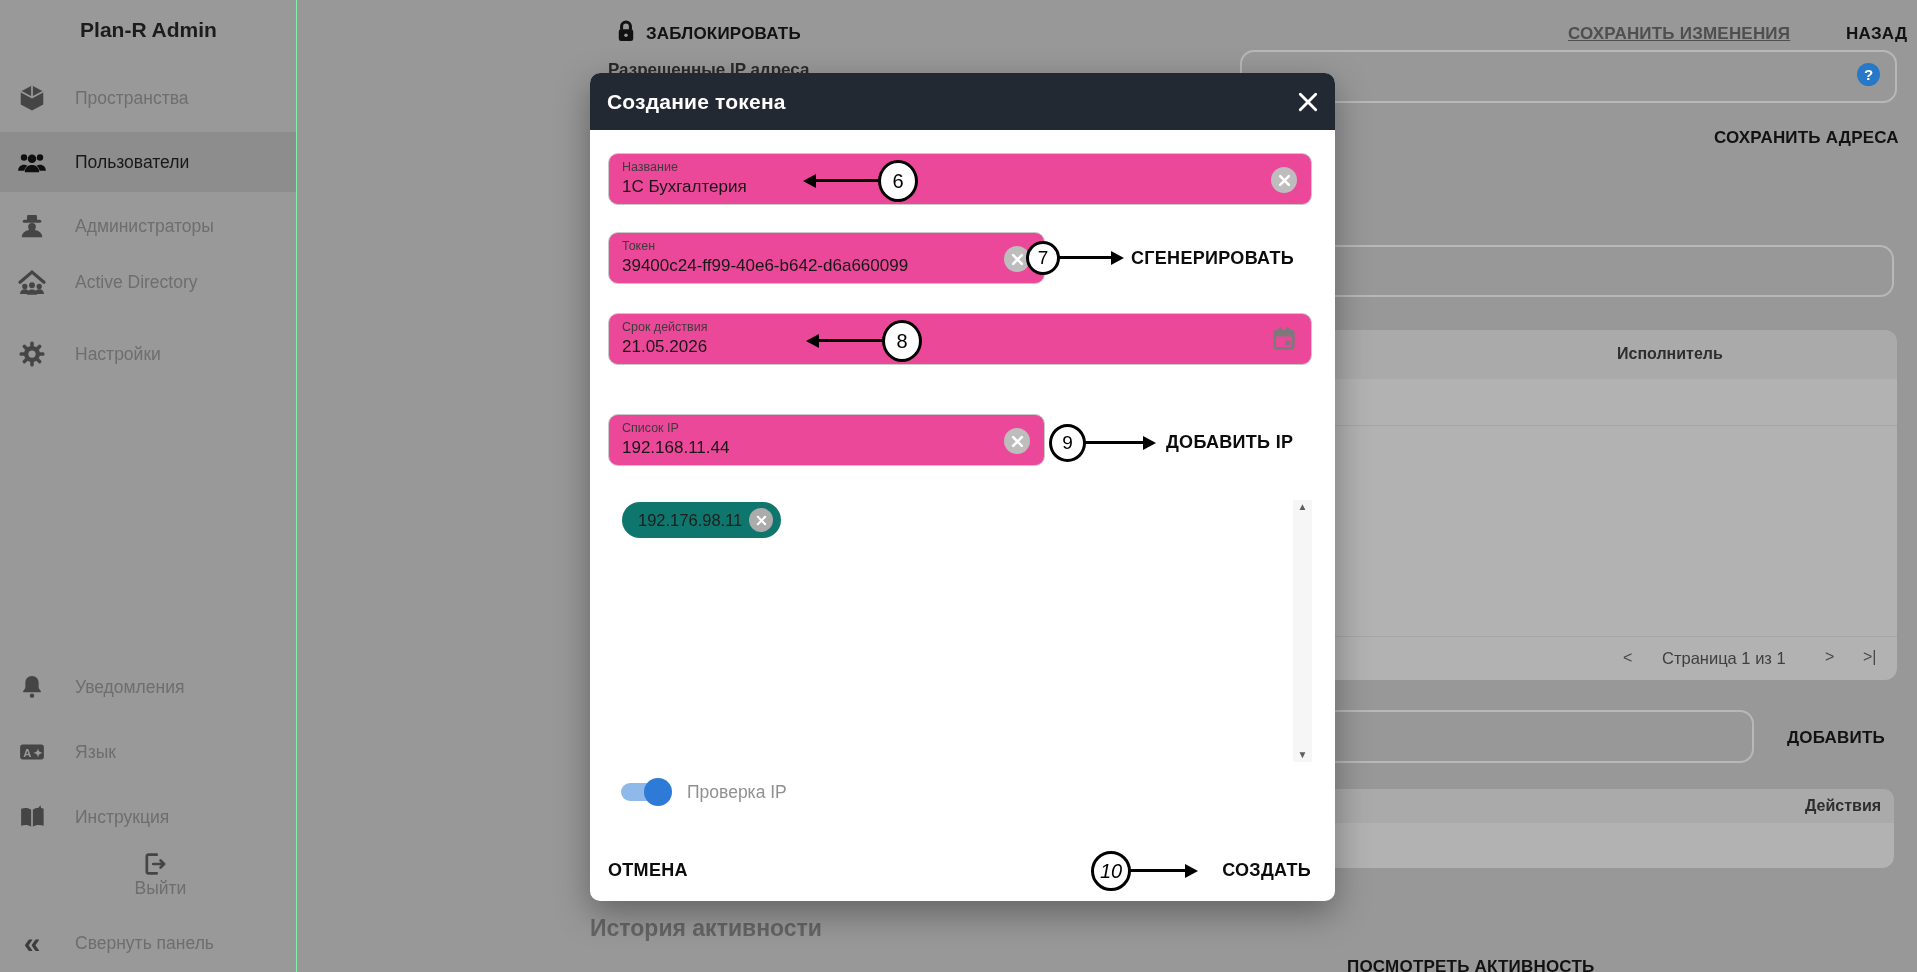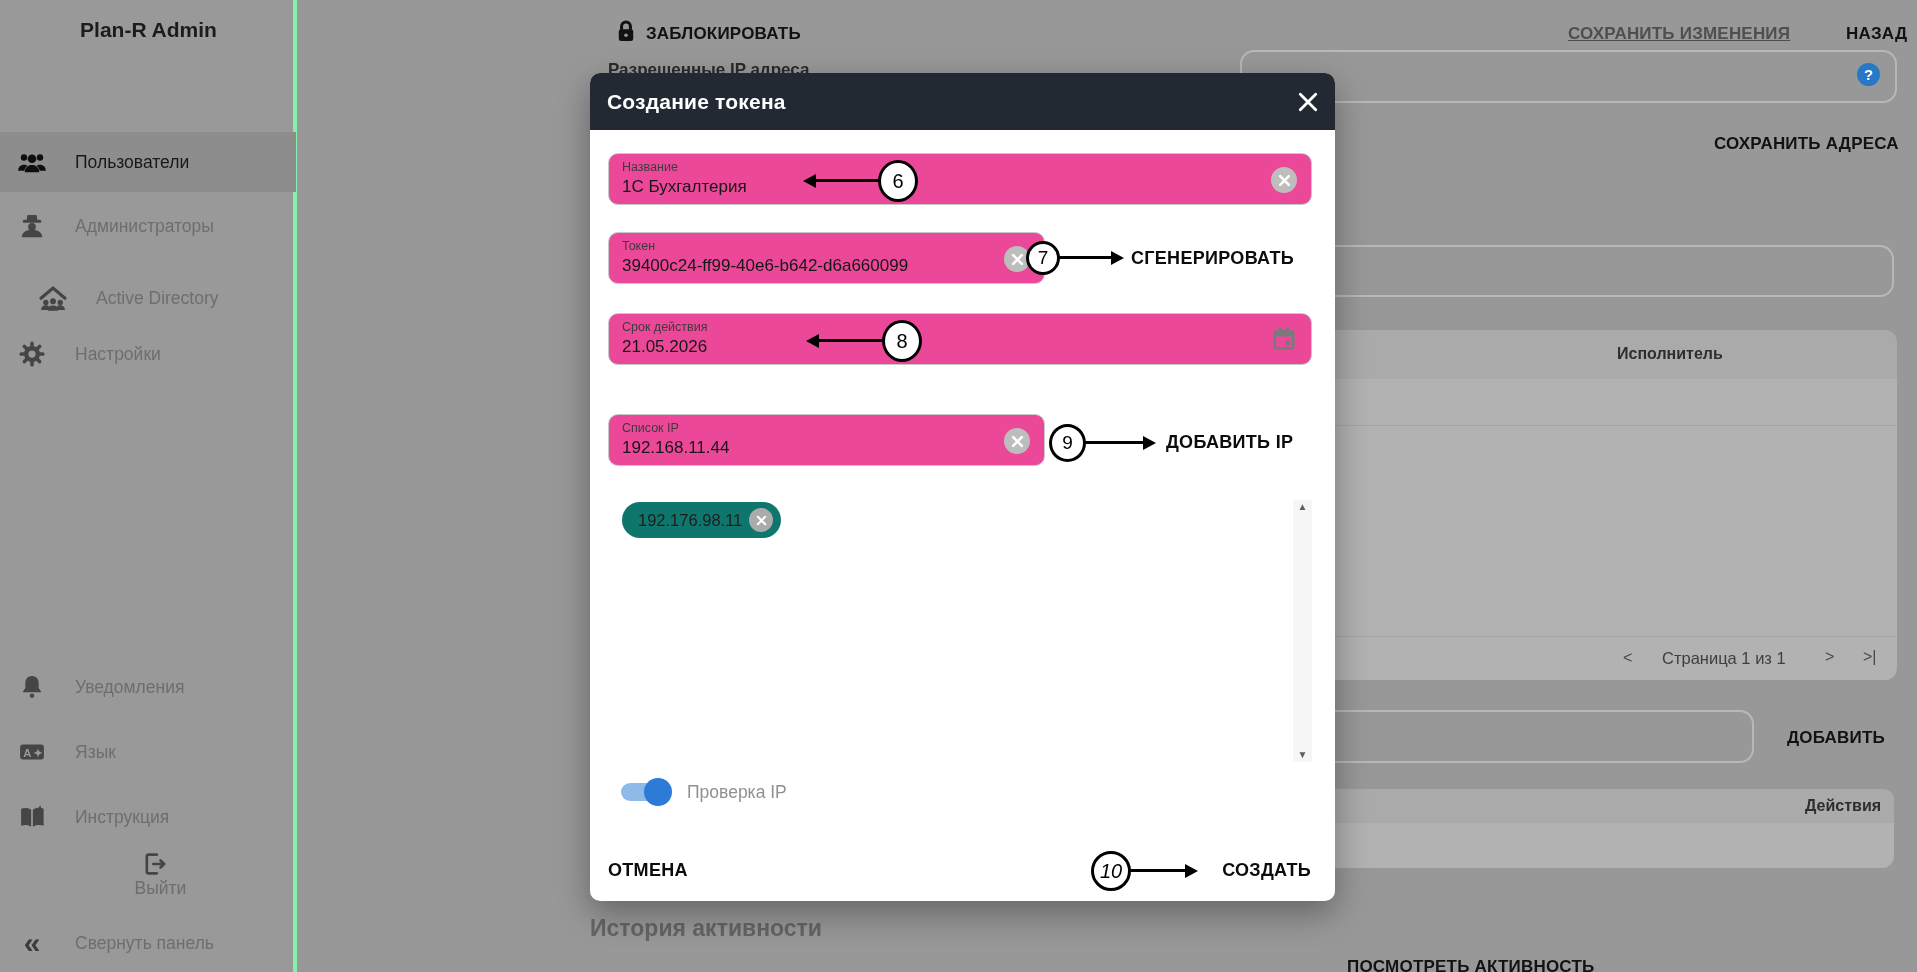--- a/index.html
+++ b/index.html
@@ -2,21 +2,21 @@
 <html><head>
 <meta charset="utf-8">
 <style>
   html,body{margin:0;padding:0;}
   body{width:1917px;height:972px;position:relative;overflow:hidden;
        background:#989898;font-family:"Liberation Sans",sans-serif;
        -webkit-font-smoothing:antialiased;}
   .abs{position:absolute;}
   
   #sidebar{position:absolute;left:0;top:0;width:297px;height:972px;
-           background:#999999;border-right:4px solid #86efac;box-sizing:border-box;z-index:1;}
+           background:#999999;border-right:1px solid #86efac;box-sizing:border-box;z-index:1;}
   .side-title{position:absolute;left:0;top:18px;width:297px;text-align:center;
               font-size:21px;font-weight:bold;color:#1c1c1c;}
   .side-item{position:absolute;left:0;width:296px;height:60px;display:flex;align-items:center;cursor:pointer;}
   .side-item.active{background:#8d8d8d;}
   .side-icon{width:36px;margin-left:14px;display:flex;justify-content:center;align-items:center;color:#454545;}
   .side-item.active .side-icon{color:#0f0f0f;}
   .side-label{margin-left:25px;font-size:17.5px;color:#6e6e6e;}
   .side-item.active .side-label{color:#191919;}
   
   #main{position:absolute;left:297px;top:0;right:0;bottom:0;z-index:1;}
@@ -59,20 +59,29 @@
             border-bottom:7px solid transparent;border-right:13px solid #000;}
   .tri-right{position:absolute;width:0;height:0;border-top:7px solid transparent;
              border-bottom:7px solid transparent;border-left:13px solid #000;}
 </style>
 </head>
 <body>
 
 <div id="sidebar">
   <div class="side-title">Plan-R Admin</div>
 
+  <div class="side-item" style="top:68px;">
+    <span class="side-icon">
+      <svg width="30" height="30" viewBox="0 0 24 24">
+          <path fill="currentColor" d="M12 2l9 4.8v10.4L12 22l-9-4.8V6.8z"></path>
+          <path fill="none" stroke="#999999" stroke-width="1.4" d="M12 2v9.7M3 6.8l9 4.9 9-4.9"></path>
+        </svg>
+    </span>
+    <span class="side-label">Пространства</span>
+  </div>
 
   <div class="side-item active" style="top:132px;">
     <span class="side-icon">
       <svg width="32" height="32" viewBox="0 0 24 24" fill="currentColor">
           <circle cx="6" cy="8.6" r="2.4"></circle>
           <circle cx="18" cy="8.6" r="2.4"></circle>
           <circle cx="12" cy="9.6" r="3.2"></circle>
           <path d="M1.6 18.6c0-2.9 2-4.6 4.4-4.6 1 0 1.9.3 2.6.8-1.3 1-2.1 2.3-2.3 3.8zM22.4 18.6c0-2.9-2-4.6-4.4-4.6-1 0-1.9.3-2.6.8 1.3 1 2.1 2.3 2.3 3.8zM6.6 19.6c0-3.3 2.4-5.3 5.4-5.3s5.4 2 5.4 5.3z"></path>
         </svg>
     </span>
@@ -84,21 +93,21 @@
       <svg width="30" height="30" viewBox="0 0 24 24" fill="currentColor">
           <rect x="8" y="3.2" width="8" height="4.4" rx="1"></rect>
           <rect x="4.6" y="7" width="14.8" height="2.4" rx="1.2"></rect>
           <circle cx="12" cy="12.6" r="3.1"></circle>
           <path d="M3.8 21c0-3.9 3.6-6 8.2-6s8.2 2.1 8.2 6z"></path>
         </svg>
     </span>
     <span class="side-label">Администраторы</span>
   </div>
 
-  <div class="side-item" style="top:268px;padding-left:21px;">
+  <div class="side-item" style="top:252px;">
     <span class="side-icon">
       <svg width="32" height="32" viewBox="0 0 24 24">
           <path fill="none" stroke="currentColor" stroke-width="2.4" stroke-linecap="round" d="M3 12.2 12 4.6l9 7.6"></path>
           <g fill="currentColor">
             <circle cx="6.6" cy="15.4" r="2"></circle>
             <circle cx="17.4" cy="15.4" r="2"></circle>
             <circle cx="12" cy="14.4" r="2.2"></circle>
             <path d="M3 21c0-2.3 1.6-3.6 3.6-3.6S10.2 18.7 10.2 21zM13.8 21c0-2.3 1.6-3.6 3.6-3.6S21 18.7 21 21zM8.2 21.6c0-2.5 1.7-3.9 3.8-3.9s3.8 1.4 3.8 3.9z"></path>
           </g>
         </svg>
@@ -179,21 +188,21 @@
   </span>
   <div class="abs dim-dark" style="left:349px;top:24px;">ЗАБЛОКИРОВАТЬ</div>
   <div class="abs dim-gray" style="left:1271px;top:24px;">СОХРАНИТЬ ИЗМЕНЕНИЯ</div>
   <div class="abs dim-dark" style="left:1549px;top:24px;">НАЗАД</div>
 
   <div class="abs" style="left:311px;top:60px;font-size:17px;font-weight:bold;color:#2a2a2a;">Разрешенные IP адреса</div>
 
   <div class="ghost-box" style="left:943px;top:50px;width:657px;height:53px;"></div>
   <div class="abs" style="left:1560px;top:63px;width:23px;height:23px;border-radius:50%;background:#2779c7;display:flex;align-items:center;justify-content:center;color:#fff;font-size:15px;font-weight:bold;">?</div>
 
-  <div class="abs dim-dark" style="left:1417px;top:134px;">СОХРАНИТЬ АДРЕСА</div>
+  <div class="abs dim-dark" style="left:1417px;top:128px;">СОХРАНИТЬ АДРЕСА</div>
 
   <div class="ghost-box" style="left:943px;top:245px;width:654px;height:52px;"></div>
 
   <div class="band" style="left:903px;top:330px;width:697px;height:49px;border-radius:0 12px 0 0;">
     <span class="abs" style="left:417px;top:15px;font-size:16px;font-weight:bold;color:#2e2e2e;">Исполнитель</span>
   </div>
   <div class="panel" style="left:903px;top:379px;width:697px;height:301px;border-radius:0 0 12px 0;">
     <div class="abs" style="left:0;top:46px;width:697px;height:1px;background:#a5a5a5;"></div>
     <div class="abs" style="left:0;top:257px;width:697px;height:1px;background:#a5a5a5;"></div>
     <span class="abs" style="left:423px;top:270px;font-size:16px;color:#474747;">&lt;</span>

